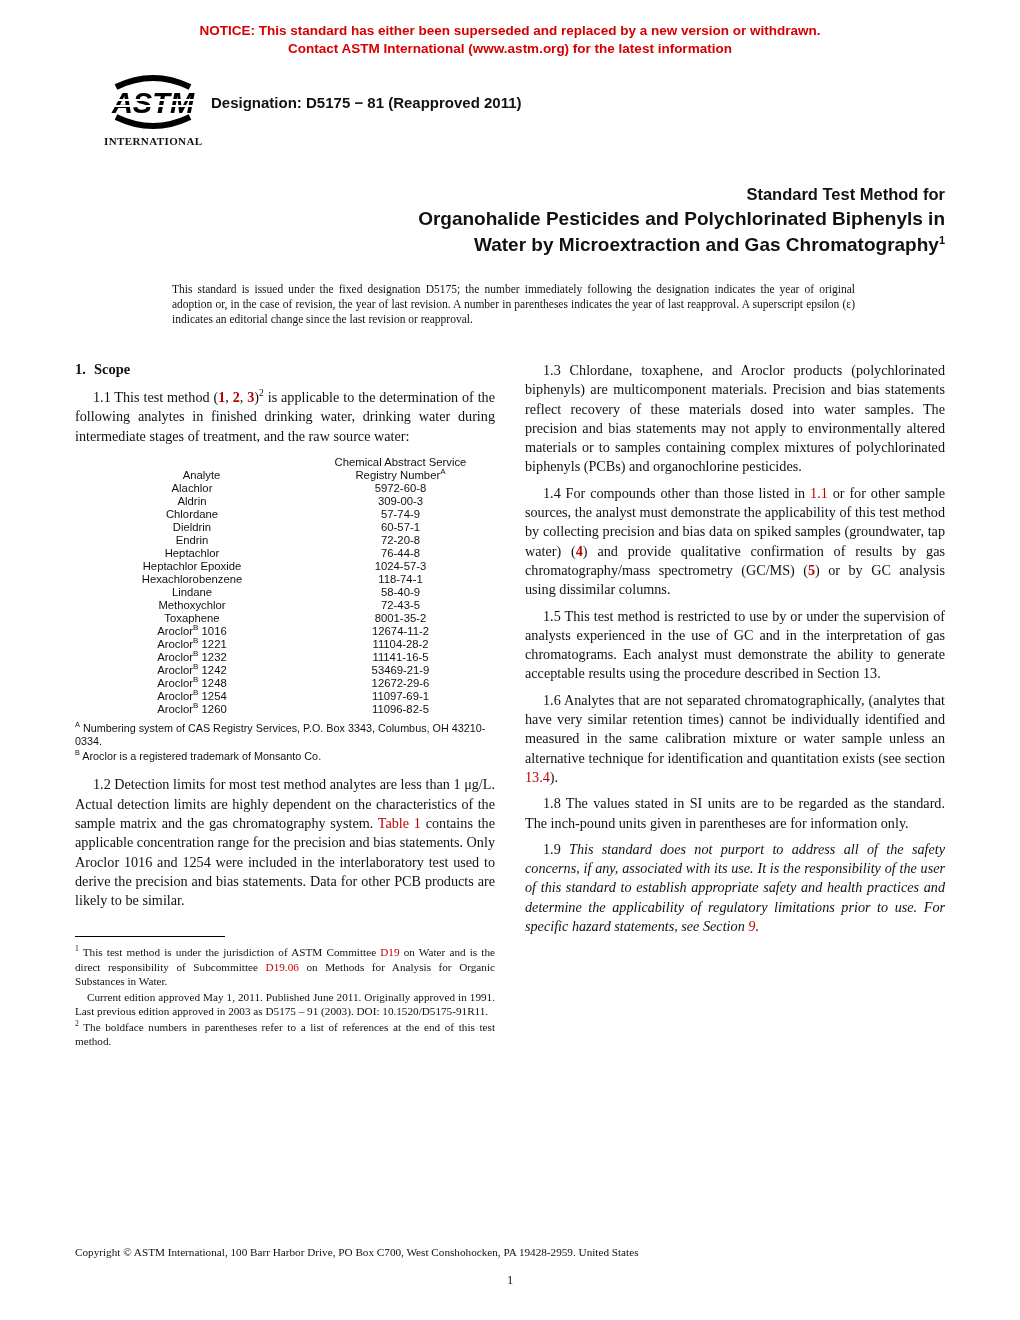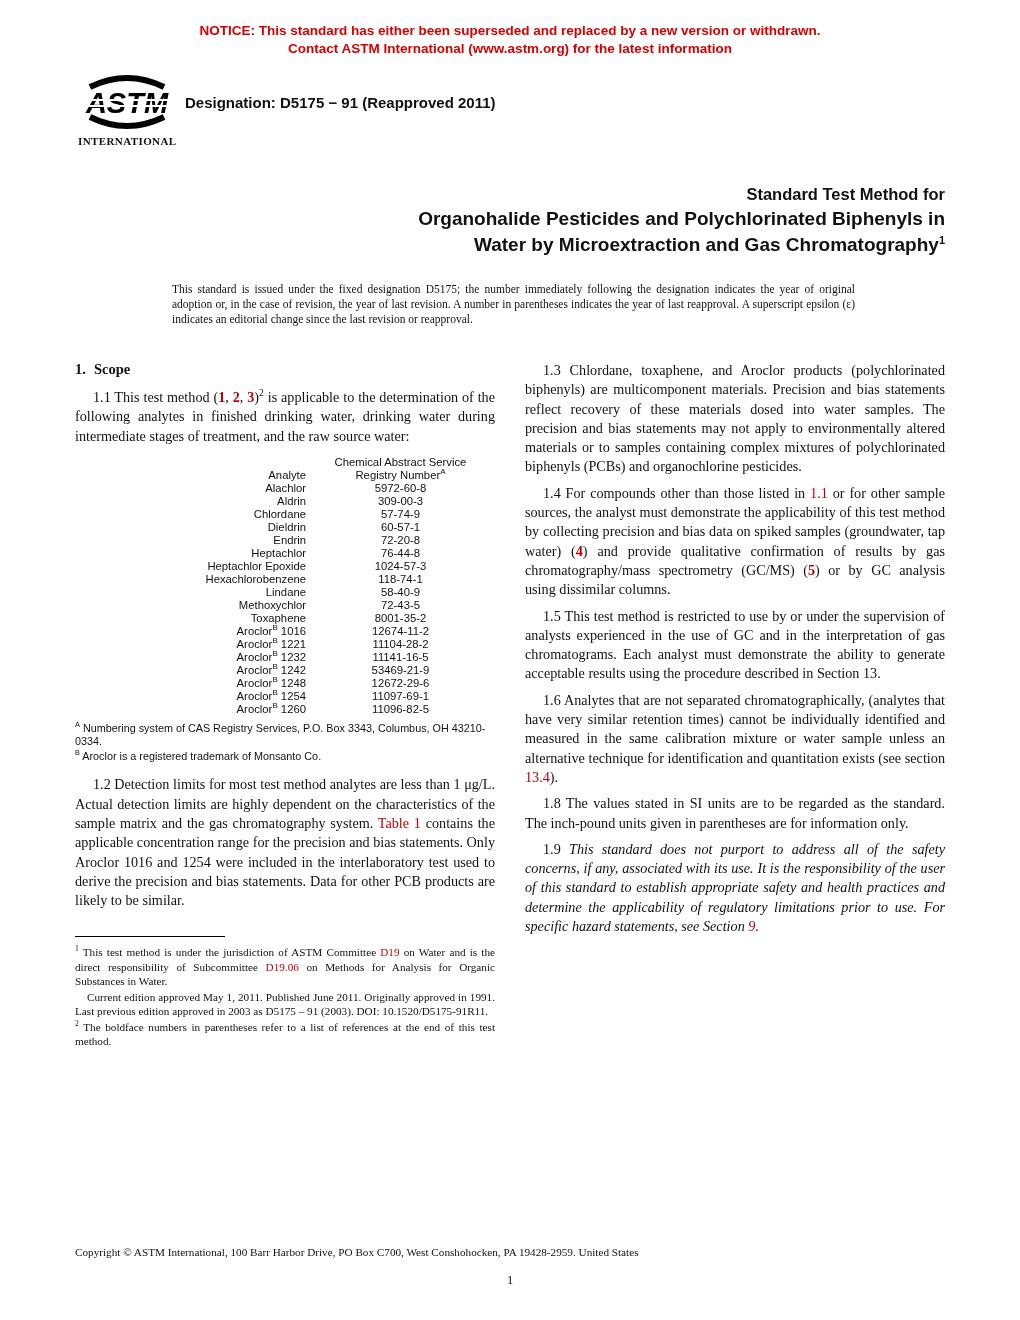--- a/index.html
+++ b/index.html
@@ -16,21 +16,21 @@
     margin-top: 22px;
     text-align: center;
     color: #d60000;
     font-family: "Liberation Sans", sans-serif;
     font-weight: bold;
     font-size: 13.5px;
     line-height: 18px;
   }
 
   
-  .header { display: flex; padding: 0 78px; margin-top: 14px; }
+  .header { display: flex; padding: 0 104px; margin-top: 14px; }
   .logo-block { width: 97px; text-align: center; }
   .logo-caption {
     font-family: Liberation Serif, serif;
     font-weight: bold; font-size: 11px; letter-spacing: 0.4px;
     margin-top: 1px;
   }
   .head-right { margin-left: 10px; padding-top: 22px; }
   .designation { font-family: "Liberation Sans", sans-serif; font-weight: bold; font-size: 15px; }
 
   
@@ -67,21 +67,21 @@
 
   
   .analyte-table {
     width: 100%;
     border-collapse: collapse;
     font-family: "Liberation Sans", sans-serif;
     font-size: 11.3px;
     margin: 10px 0 4px 0;
   }
   .analyte-table th, .analyte-table td { font-weight: normal; padding: 0.5px 0; }
-  .analyte-table .name-col { width: 55%; text-align: right; padding-left: 3px; }
+  .analyte-table .name-col { width: 55%; text-align: center; padding-left: 3px; }
   .analyte-table th.name-col { padding-left: 22px; }
   .analyte-table .cas-col { width: 45%; text-align: center; }
   .analyte-table sup { font-size: 8px; }
 
   .table-footnotes {
     font-family: "Liberation Sans", sans-serif;
     font-size: 10.8px; line-height: 13.5px;
     margin: 6px 0 12px 0;
   }
   .table-footnotes .tf { margin-bottom: 1px; }
@@ -112,21 +112,21 @@
         <text x="47" y="41" text-anchor="middle" font-family="Liberation Sans, sans-serif" font-size="29" font-weight="bold" font-style="italic" fill="#000">ASTM</text>
         <path d="M10 45 Q47 63 84 45" fill="none" stroke="#000" stroke-width="6"></path>
         <line x1="4" y1="28" x2="90" y2="28" stroke="#fff" stroke-width="2.2"></line>
         <line x1="4" y1="34" x2="90" y2="34" stroke="#fff" stroke-width="2.2"></line>
       </svg>
       <div class="logo-caption">INTERNATIONAL</div>
     </div>
     <div class="head-right">
       <div class="designation">
         <span>Designation:</span>
-        <span>D5175 − 91 (Reapproved 2011)</span>
+        <span>D5175 − 81 (Reapproved 2011)</span>
       </div>
     </div>
   </div>
 
   <div class="title-block">
     <div class="title-kicker">Standard Test Method for</div>
     <div class="title-main">Organohalide Pesticides and Polychlorinated Biphenyls in</div>
     <div class="title-main"><span>Water by Microextraction and Gas Chromatography</span><sup class="title-sup">1</sup></div>
   </div>
 

